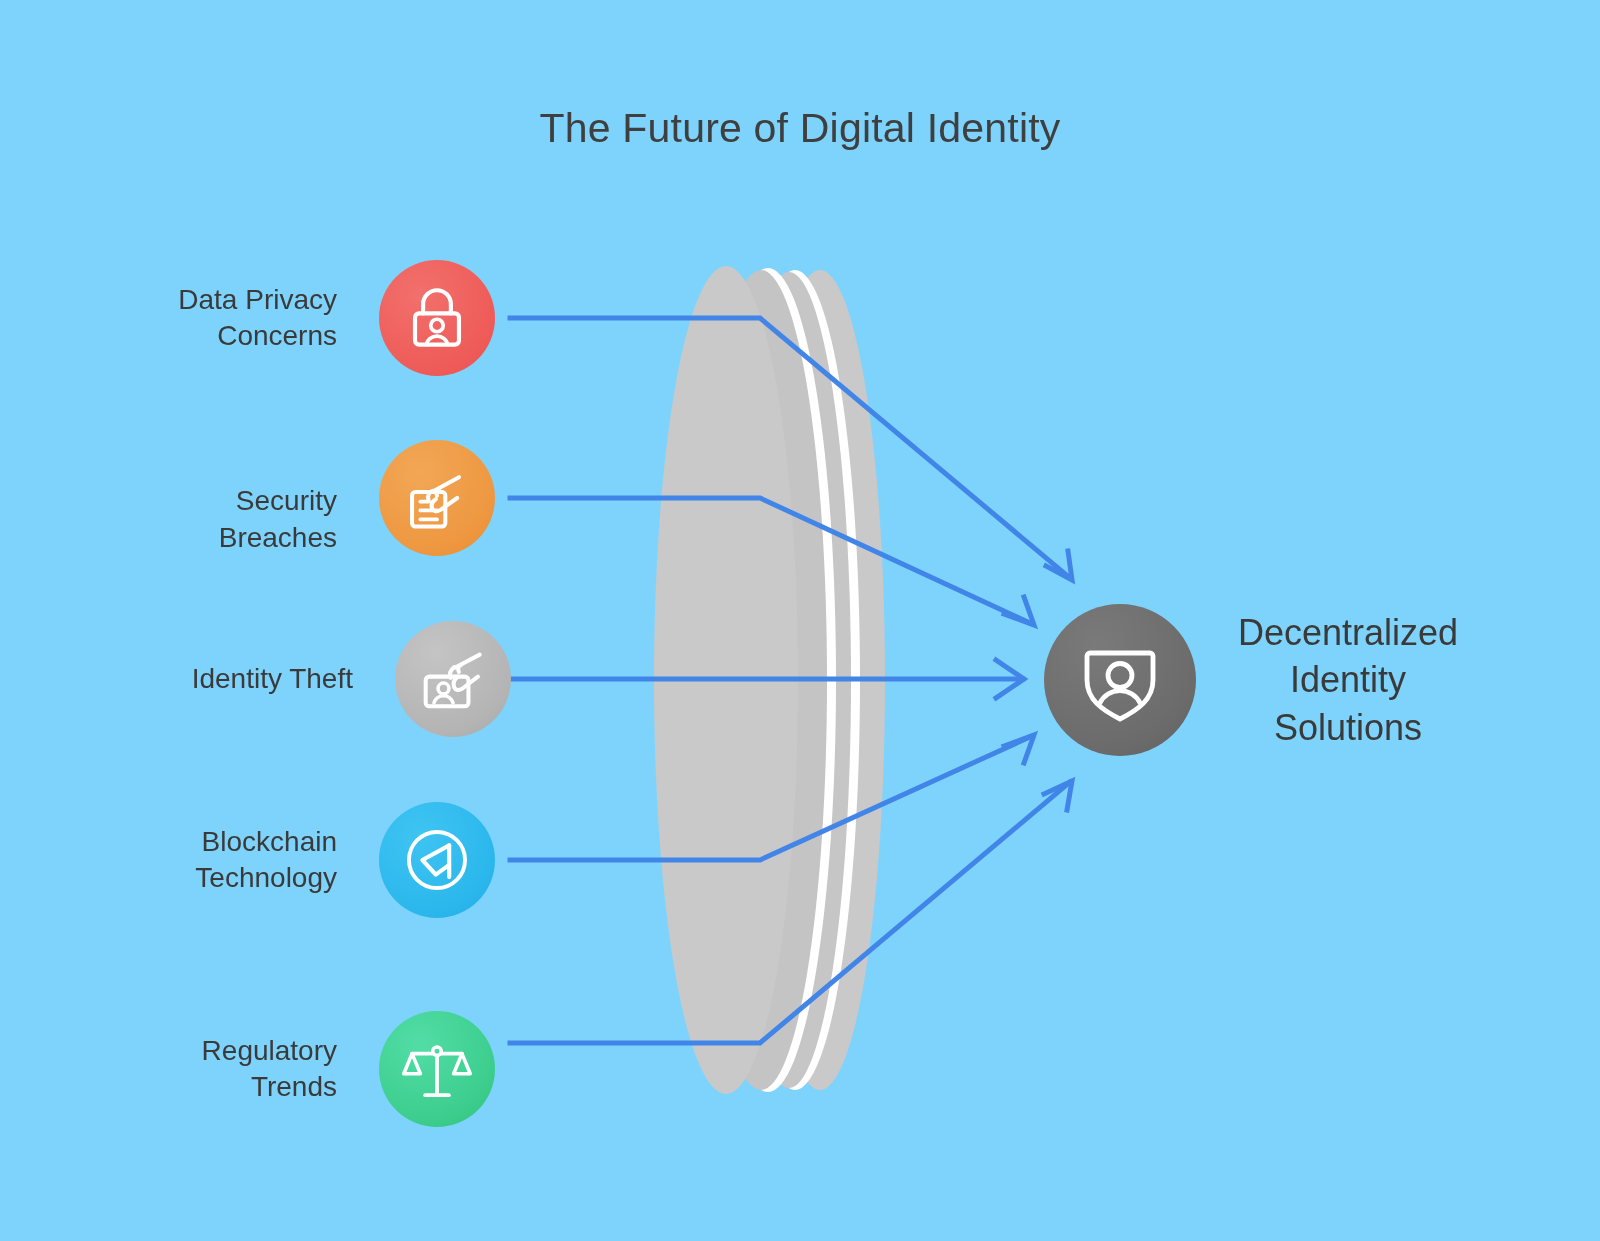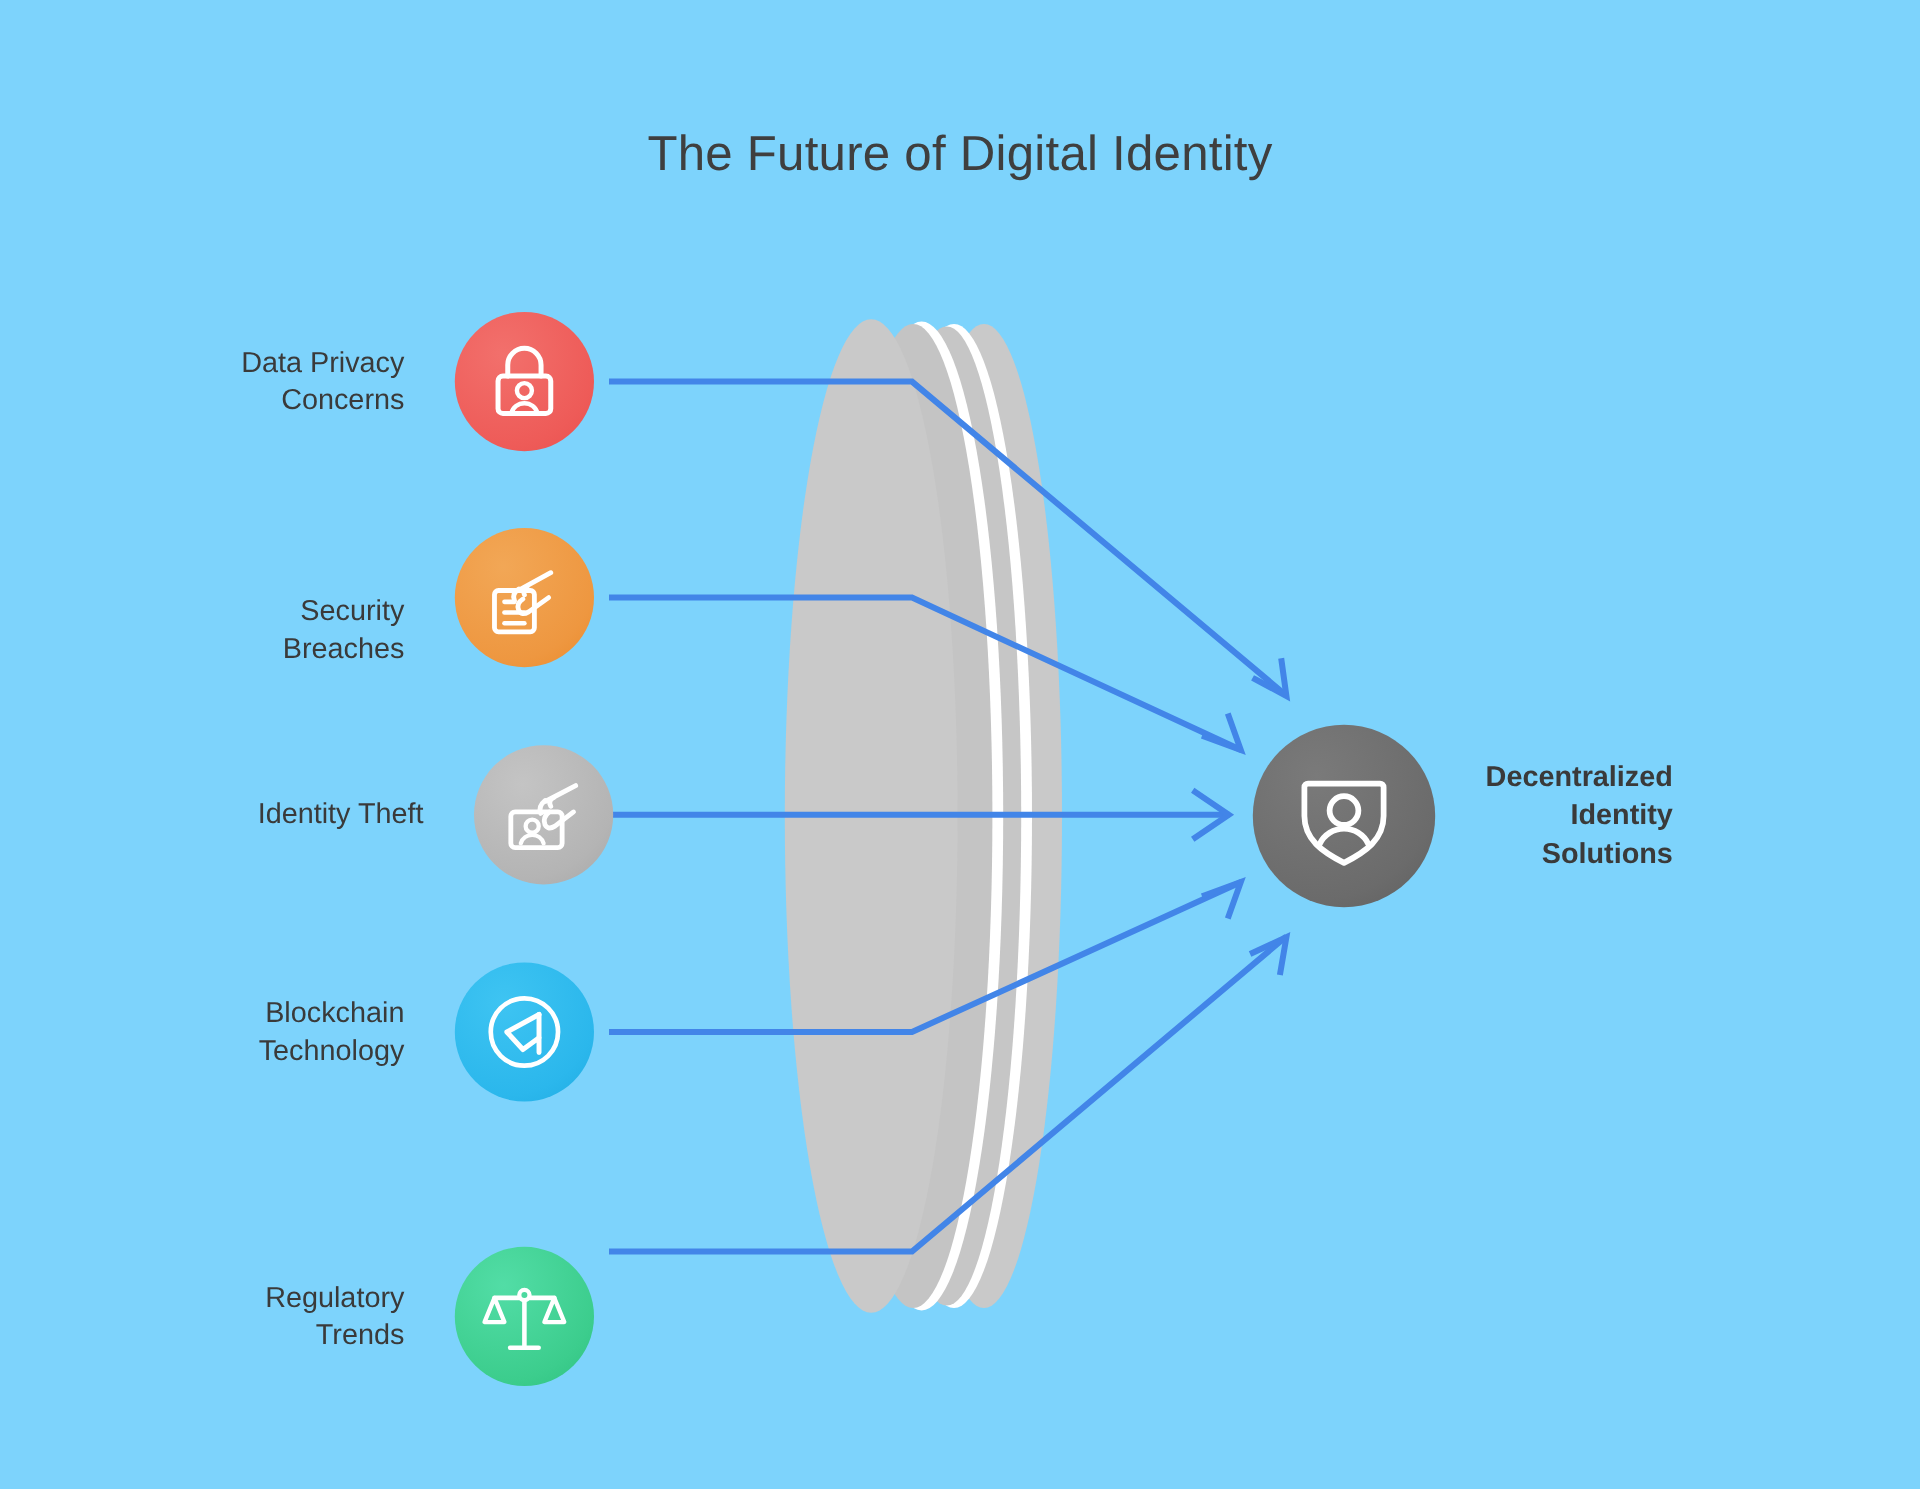--- a/index.html
+++ b/index.html
@@ -43,21 +43,21 @@
   #connector-layer { z-index: 2; }
   
   .source-node {
     position: absolute;
     display: flex;
     align-items: center;
     justify-content: flex-end;
     z-index: 3;
   }
   .node-label {
-    font-size: 24px;
+    font-size: 28px;
     line-height: 1.30;
     color: #3a3a3a;
     text-align: right;
     padding-right: 42px;
     white-space: pre-line;
     font-weight: 400;
   }
   .node-circle {
     width: 116px;
     height: 116px;
@@ -79,27 +79,27 @@
   #target-circle {
     width: 152px;
     height: 152px;
     border-radius: 50%;
     flex: 0 0 152px;
     display: flex;
     align-items: center;
     justify-content: center;
   }
   #target-label {
-    font-size: 24px;
+    font-size: 36px;
     line-height: 1.32;
     color: #3a3a3a;
-    text-align: right;
+    text-align: center;
     padding-left: 42px;
     white-space: pre-line;
-    font-weight: 700;
+    font-weight: 400;
   }
 </style>
 </head>
 <body>
 
 <div id="canvas">
 
   <div id="diagram-title">The Future of Digital Identity</div>
 
   <svg class="layer" id="lens-layer" viewBox="0 0 1600 1241">
@@ -197,21 +197,21 @@
 Technology</div>
     <div class="node-circle" style="background:radial-gradient(circle at 35% 28%, #3ec4f2 0%, #2bb7ec 70%, #1fabe3 100%);">
       <svg width="78" height="78" viewBox="0 0 64 64">
         <circle cx="32" cy="32" r="23" fill="none" stroke="#ffffff" stroke-width="3.2"></circle>
         <path d="M42 20 L20 32 L31 44 L42 36 L42 46" fill="none" stroke="#ffffff" stroke-width="3.4" stroke-linecap="round" stroke-linejoin="round"></path>
         <path d="M42 20 L42 36" fill="none" stroke="#ffffff" stroke-width="3.4" stroke-linecap="round"></path>
       </svg>
     </div>
   </div>
 
-  <div class="source-node" style="left:0; top:1039px; width:495px;">
+  <div class="source-node" style="left:0; top:1011px; width:495px;">
     <div class="node-label">Regulatory
 Trends</div>
     <div class="node-circle" style="background:radial-gradient(circle at 35% 28%, #52dda6 0%, #3ccd8d 70%, #2ec07f 100%);">
       <svg width="76" height="76" viewBox="0 0 64 64">
         <circle cx="32" cy="17" r="3.6" fill="none" stroke="#ffffff" stroke-width="3"></circle>
         <path d="M32 21 V54" stroke="#ffffff" stroke-width="3.2" stroke-linecap="round"></path>
         <path d="M11 19 H28" stroke="#ffffff" stroke-width="3.2" stroke-linecap="round"></path>
         <path d="M36 19 H53" stroke="#ffffff" stroke-width="3.2" stroke-linecap="round"></path>
         <path d="M11 19 L4 36 h14 Z" fill="none" stroke="#ffffff" stroke-width="3" stroke-linejoin="round"></path>
         <path d="M53 19 L46 36 h14 Z" fill="none" stroke="#ffffff" stroke-width="3" stroke-linejoin="round"></path>

